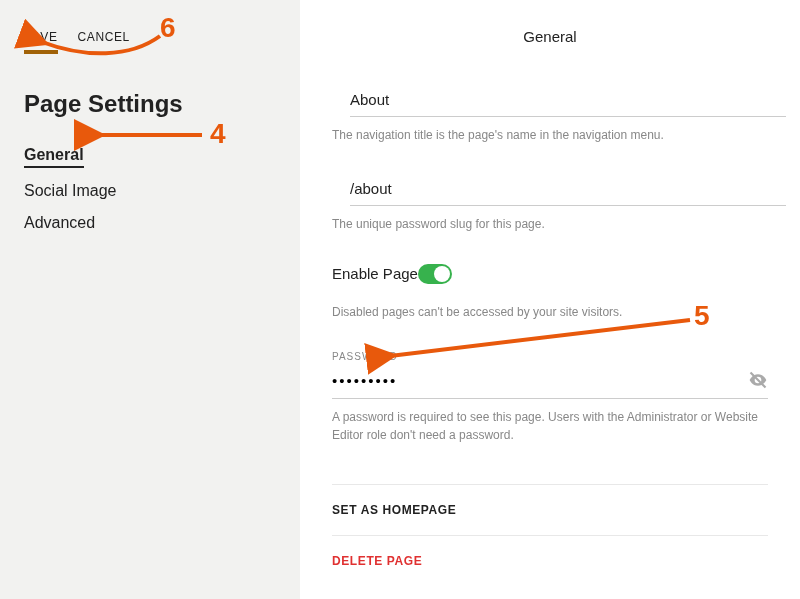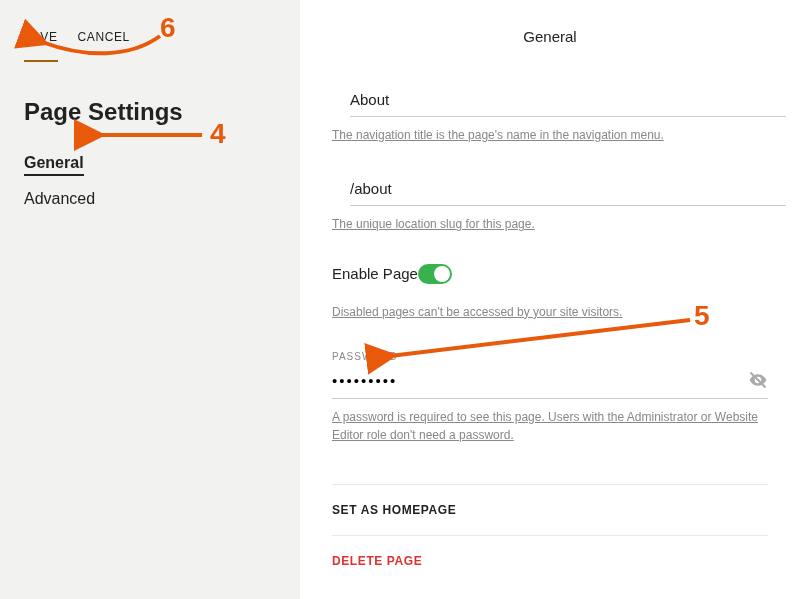--- a/index.html
+++ b/index.html
@@ -20,21 +20,21 @@
     }
     .topactions {
       display: flex;
       gap: 20px;
       font-size: 12px;
       font-weight: 500;
       letter-spacing: 0.05em;
       margin-bottom: 36px;
     }
     .topactions span { cursor: pointer; }
-    .topactions .save { border-bottom: 2px solid #a16207; padding-bottom: 16px; }
+    .topactions .save { border-bottom: 4px solid #a16207; padding-bottom: 6px; }
     .page-title {
       font-size: 24px;
       font-weight: 700;
       margin-bottom: 28px;
       margin-top: 10px;
     }
     .tabs {
       display: flex;
       flex-direction: column;
       gap: 14px;
@@ -77,21 +77,20 @@
       width: 100%;
       font-family: inherit;
       background: transparent;
       color: #222;
     }
     .helper {
       font-size: 12px;
       color: #888;
       margin-top: 10px;
       line-height: 1.45;
-      text-decoration: underline;
     }
     .field-label {
       font-size: 10px;
       letter-spacing: 0.1em;
       color: #888;
       margin-bottom: 2px;
     }
     .toggle-row {
       display: flex;
       align-items: center;
@@ -166,20 +165,21 @@
 <body>
 
 <div class="sidebar">
   <div class="topactions">
     <span class="save">SAVE</span>
     <span>CANCEL</span>
   </div>
   <div class="page-title">Page Settings</div>
   <div class="tabs">
     <div class="tab active">General</div>
+    <div class="tab">Social Image</div>
     <div class="tab">Advanced</div>
   </div>
 
   <div class="anno-num" style="left:160px; top:12px;">6</div>
   <svg class="anno-svg" style="left:30px; top:30px;" width="135" height="40">
     <defs>
         <marker id="ah6" markerWidth="8" markerHeight="8" refX="2" refY="4" orient="auto">
           <path d="M8,0 L0,4 L8,8 Z" fill="#e8590c"></path>
         </marker>
       </defs>
@@ -204,21 +204,21 @@
     <div class="input-line">
       <input type="text" value="About" style="">
     </div>
     <div class="helper">The navigation title is the page's name in the navigation menu.</div>
   </div>
 
   <div class="field-block">
     <div class="input-line">
       <input type="text" value="/about" style="">
     </div>
-    <div class="helper">The unique location slug for this page.</div>
+    <div class="helper">The unique password slug for this page.</div>
   </div>
 
   <div class="field-block">
     <div class="toggle-row">
       <span class="label">Enable Page</span>
       <div class="toggle"></div>
     </div>
     <div class="helper">Disabled pages can't be accessed by your site visitors.</div>
   </div>
 

